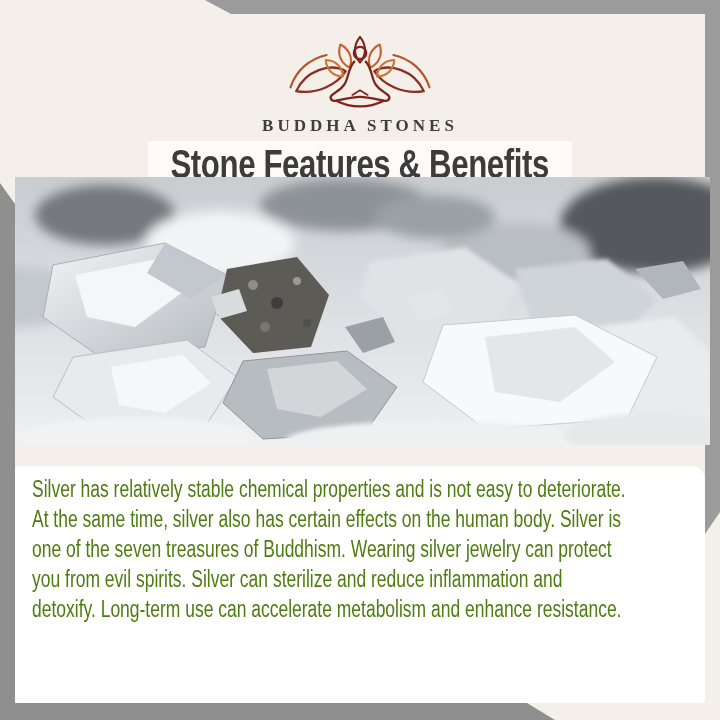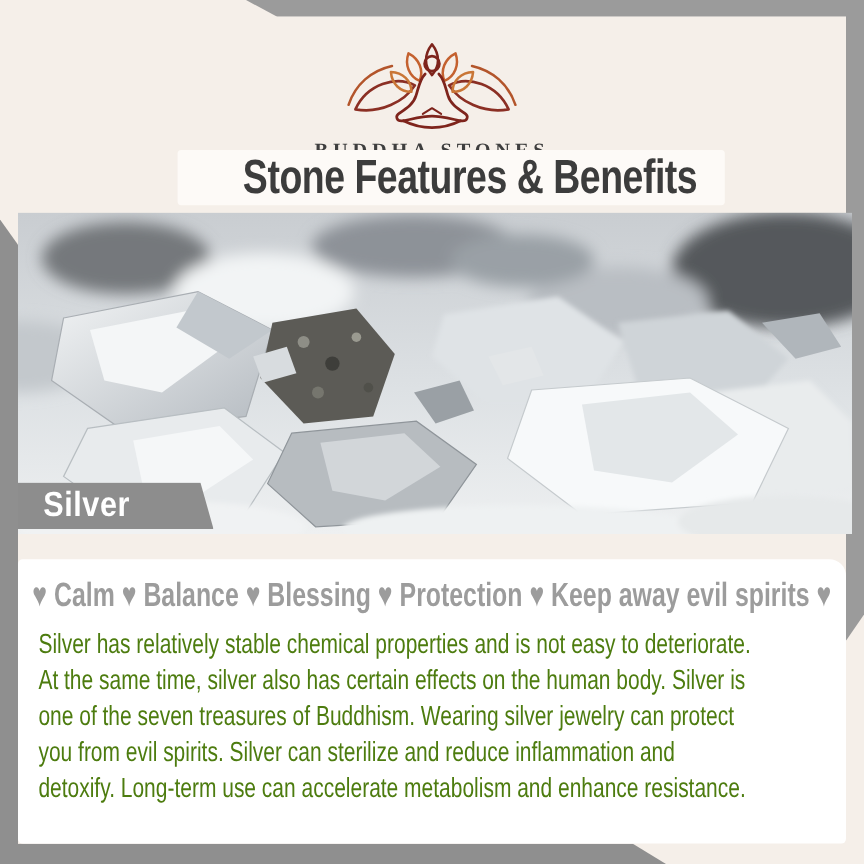--- a/index.html
+++ b/index.html
@@ -17,22 +17,22 @@
   #band-bottom{left:0;top:703px;width:560px;height:17px;background:#8f8f8f;
     clip-path:polygon(0 0,527px 0,555px 17px,0 17px);}
 
   
   #brand{position:absolute;left:0;top:34px;width:720px;text-align:center;}
   #brand svg{display:block;margin:0 auto;}
   #brand-name{margin-top:2px;font-family:"Liberation Serif",serif;font-size:17px;
     letter-spacing:4px;color:#3e3e3e;font-weight:600;}
 
   
-  #header-panel{position:absolute;left:148px;top:125px;width:424px;height:46px;
-    background:#fdfaf7;border-radius:3px;display:flex;align-items:center;justify-content:center;padding-left:32px;}
+  #header-panel{position:absolute;left:148px;top:141px;width:424px;height:46px;
+    background:#fdfaf7;border-radius:3px;display:flex;align-items:center;justify-content:center;}
   #header-title{font-size:40px;font-weight:bold;color:#3c3c3c;white-space:nowrap;
     transform:scaleX(0.78);letter-spacing:-0.5px;}
 
   
   #photo{position:absolute;left:15px;top:177px;width:695px;height:268px;overflow:hidden;}
   #photo svg{display:block;}
 
   
   #photo-label{position:absolute;left:15px;top:402px;width:163px;height:39px;background:#8d8d8d;
     clip-path:polygon(0 0,152px 0,163px 39px,0 39px);display:flex;align-items:center;}
@@ -155,28 +155,22 @@
       <polygon points="196,120 224,112 232,134 204,142" fill="#d8dcdf"></polygon>
 
       <g filter="url(#soft2)">
         <ellipse cx="120" cy="262" rx="120" ry="22" fill="#f0f2f3"></ellipse>
         <ellipse cx="420" cy="264" rx="150" ry="20" fill="#eef1f2"></ellipse>
         <ellipse cx="640" cy="258" rx="90" ry="22" fill="#e6e9ea"></ellipse>
       </g>
     </svg>
   </div>
 
-  <div id="photo-label">
-    <span id="photo-label-text">Silver</span>
-  </div>
 
   <div id="content-panel">
-    <div id="benefits-row">
-      <span id="benefits-line">♥ Calm ♥ Balance ♥ Blessing ♥ Protection ♥ Keep away evil spirits ♥</span>
-    </div>
     <div id="description">
         <div>Silver has relatively stable chemical properties and is not easy to deteriorate.</div>
         <div>At the same time, silver also has certain effects on the human body. Silver is</div>
         <div>one of the seven treasures of Buddhism. Wearing silver jewelry can protect</div>
         <div>you from evil spirits. Silver can sterilize and reduce inflammation and</div>
         <div>detoxify. Long-term use can accelerate metabolism and enhance resistance.</div>
       </div>
   </div>
 
 </div>

